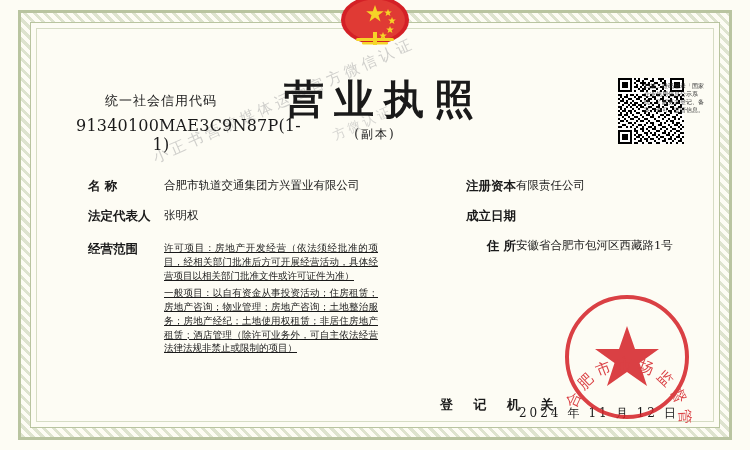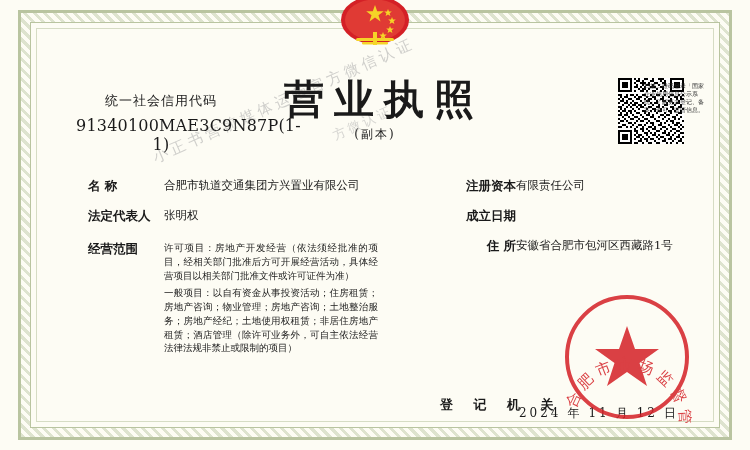--- a/index.html
+++ b/index.html
@@ -167,21 +167,21 @@
     line-height: 1.35;
   }
   .scope-value {
     font-family: "DejaVu Serif", serif;
     font-size: 9.5px;
     color: #1a1a1a;
     line-height: 1.45;
     width: 230px;
     text-align: justify;
   }
-  .scope-value p { margin: 0 16px 4px 0; }
+  .scope-value p { margin: 0 16px 4px 0; text-decoration: underline; }
   
   .registry {
     position: absolute;
     left: 440px;
     top: 368px;
     font-family: "DejaVu Serif", serif;
     font-size: 13px;
     font-weight: bold;
     letter-spacing: 8px;
     color: #1a1a1a;

